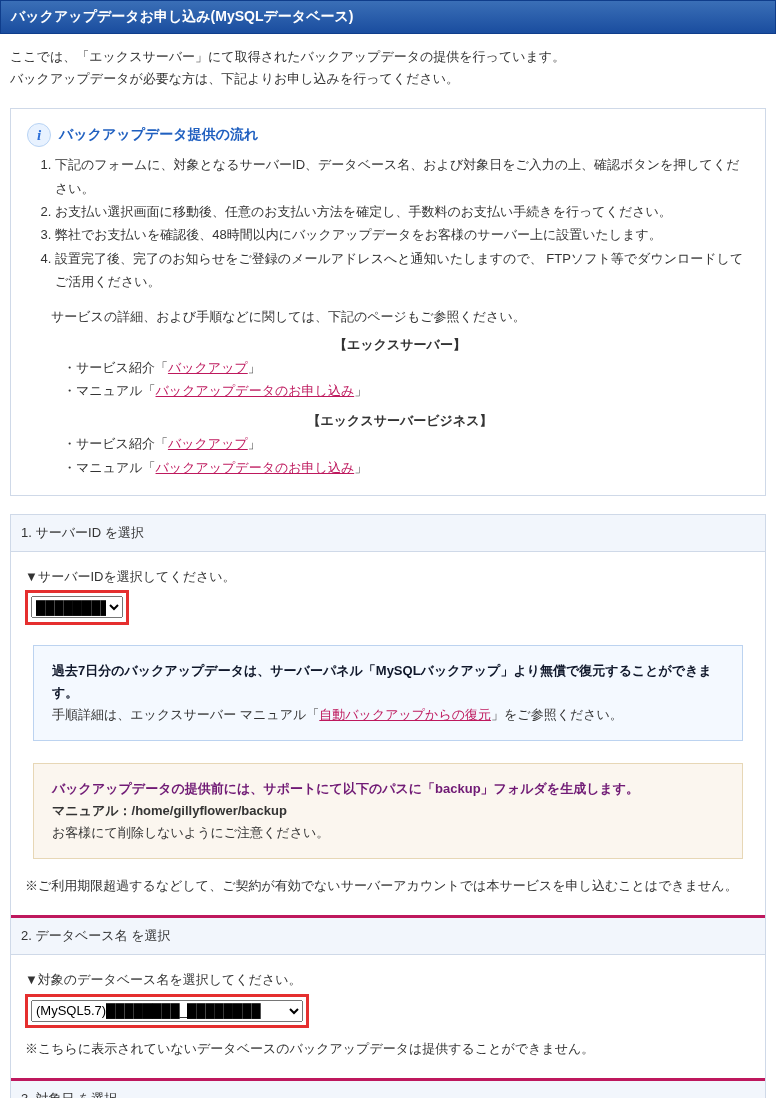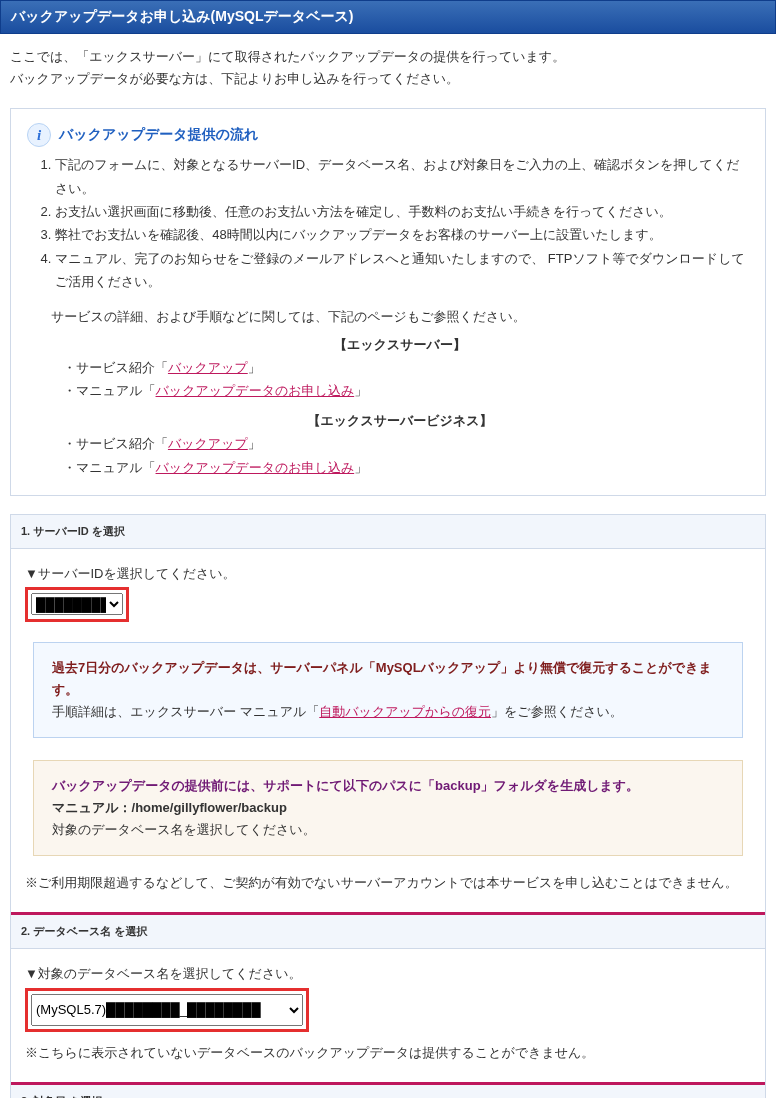--- a/index.html
+++ b/index.html
@@ -10,30 +10,30 @@
   .info-wrap{padding:14px 16px 16px 16px;}
   .info-title{display:flex;align-items:center;color:#2060c0;font-weight:bold;font-size:14px;margin-bottom:6px;}
   .info-icon{width:22px;height:22px;border-radius:50%;background:#e8f2ff;border:1px solid #b8d3f4;color:#2c6fd8;display:flex;align-items:center;justify-content:center;font-style:italic;font-family:Georgia,serif;font-weight:bold;margin-right:8px;font-size:15px;}
   ol.steps{margin:4px 0 10px 28px;padding:0;line-height:1.8;}
   ol.steps li{margin:0;}
   .sub-para{margin:14px 0 8px 24px;}
   .sub-head{font-weight:bold;margin:10px 0 2px 24px;text-align:center;}
   .sub-line{margin:0 0 0 36px;line-height:1.8;}
   a.link{color:#be185d;text-decoration:underline;}
   .section{border:1px solid #cfd9e8;margin:0 10px;}
-  .sec-head{background:#f2f6fc;border-bottom:1px solid #cfd9e8;font-weight:bold;padding:9px 10px;font-size:11px;}
+  .sec-head{background:#f2f6fc;border-bottom:1px solid #cfd9e8;font-weight:normal;padding:9px 10px;font-size:13px;}
   .sec-body{padding:14px 14px 18px 14px;line-height:1.7;}
   .sec-body + .sec-head{border-top:3px solid #be185d;}
   .field-label{margin:0 0 2px 0;}
   .red-box{border:3px solid #e52f2f;padding:3px;display:inline-block;}
   select{font-size:13px;font-family:inherit;}
   .sel-small{width:92px;height:22px;}
-  .sel-mid{width:272px;height:32px;}
+  .sel-mid{width:272px;height:22px;}
   .blue-box{background:#f4f9ff;border:1px solid #bcd3f0;margin:20px 8px 22px 8px;padding:14px 18px;}
-  .blue-box .bb-title{color:#7f1d1d;font-weight:bold;}
+  .blue-box .bb-title{color:#0f172a;font-weight:bold;}
   .orange-box{background:#fbf6ef;border:1px solid #e7d7b6;margin:0 8px 16px 8px;padding:14px 18px;}
   .orange-box .ob-title{color:#701a75;font-weight:bold;}
   .note{margin:6px 0 0 0;}
   .dim{color:#bbb;filter:blur(3px);}
 </style>
 </head>
 <body>
 <div class="page">
 
 <div class="titlebar">バックアップデータお申し込み(MySQLデータベース)</div>
@@ -46,21 +46,21 @@
 <div class="panel">
   <div class="info-wrap">
     <div class="info-title">
       <span class="info-icon">i</span>
       <span>バックアップデータ提供の流れ</span>
     </div>
     <ol class="steps">
       <li>下記のフォームに、対象となるサーバーID、データベース名、および対象日をご入力の上、確認ボタンを押してください。</li>
       <li>お支払い選択画面に移動後、任意のお支払い方法を確定し、手数料のお支払い手続きを行ってください。</li>
       <li>弊社でお支払いを確認後、48時間以内にバックアップデータをお客様のサーバー上に設置いたします。</li>
-      <li>マニュアル、完了のお知らせをご登録のメールアドレスへと通知いたしますので、 FTPソフト等でダウンロードしてご活用ください。</li>
+      <li>設置完了後、完了のお知らせをご登録のメールアドレスへと通知いたしますので、 FTPソフト等でダウンロードしてご活用ください。</li>
     </ol>
     <div class="sub-para">サービスの詳細、および手順などに関しては、下記のページもご参照ください。</div>
 
     <div class="sub-head">【エックスサーバー】</div>
     <div class="sub-line">
       <span>・サービス紹介「</span><a href="#" class="link">バックアップ</a><span>」</span>
     </div>
     <div class="sub-line">
       <span>・マニュアル「</span><a href="#" class="link">バックアップデータのお申し込み</a><span>」</span>
     </div>
@@ -90,21 +90,21 @@
       <div>
         <span>手順詳細は、エックスサーバー マニュアル「</span><a href="#" class="link">自動バックアップからの復元</a><span>」をご参照ください。</span>
       </div>
     </div>
 
     <div class="orange-box">
       <div class="ob-title">バックアップデータの提供前には、サポートにて以下のパスに「backup」フォルダを生成します。</div>
       <div>
         <b><span>マニュアル：</span><span>/home/gillyflower/backup</span></b>
       </div>
-      <div>対象のデータベース名を選択してください。</div>
+      <div>お客様にて削除しないようにご注意ください。</div>
     </div>
 
     <div class="note">※ご利用期限超過するなどして、ご契約が有効でないサーバーアカウントでは本サービスを申し込むことはできません。</div>
   </div>
 
   <div class="sec-head">2. データベース名 を選択</div>
   <div class="sec-body">
     <div class="field-label">▼対象のデータベース名を選択してください。</div>
     <div class="red-box">
       <select class="sel-mid">

